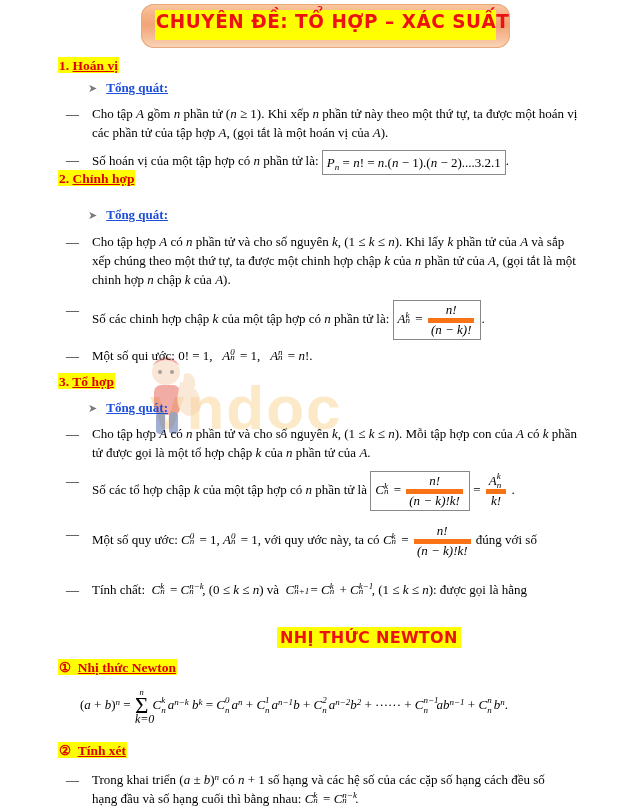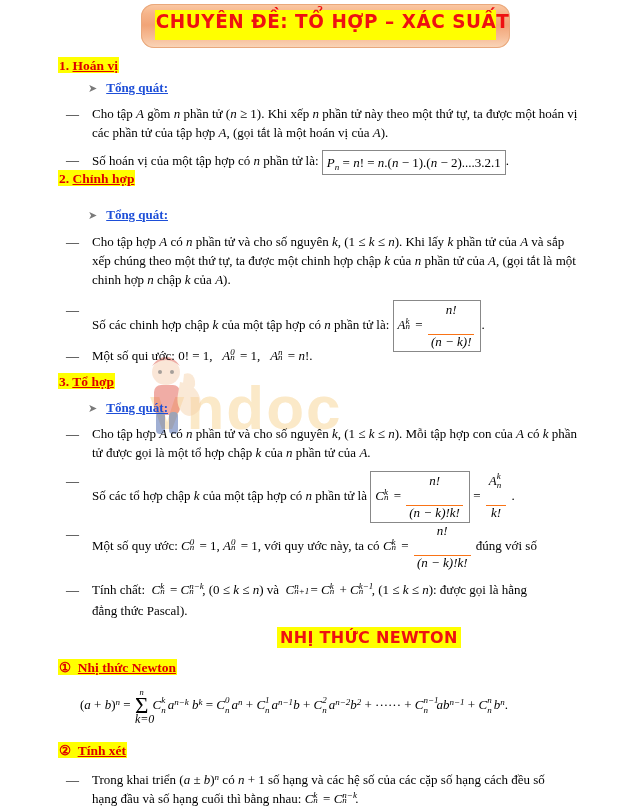--- a/index.html
+++ b/index.html
@@ -157,21 +157,21 @@
   }
   .frac {
     display: inline-block;
     vertical-align: middle;
     text-align: center;
     font-style: italic;
     line-height: 1.12;
     margin: 0 2px;
   }
   .frac .num { display: block; padding: 0 3px 0px 3px; }
-  .frac .den { display: block; border-top: 1px solid #f97316; padding: 0px 3px 0 3px; margin-top: 16px; }
+  .frac .den { display: block; border-top: 5px solid #f97316; padding: 0px 3px 0 3px; }
   sup, sub { font-size: 9px; font-style: italic; line-height: 0; }
   sub { vertical-align: -0.28em; }
   sup { vertical-align: 0.5em; }
   .cmb { position: relative; display: inline-block; font-style: italic; }
   .cmb .ss { position: absolute; left: 100%; font-size: 9px; font-style: italic; }
   .cmb .up { top: -0.30em; }
   .cmb .dn { bottom: -0.22em; }
   .sigma {
     display: inline-block;
     position: relative;
@@ -341,23 +341,20 @@
   <div class="para" style="left:92px; top:580px; width:492px;">
     <span class="dash">—</span>
     <span>Tính chất:</span>&nbsp;
     <span class="cmb">C<span class="ss up">k</span><span class="ss dn">n</span></span>&nbsp;&nbsp; =
     <span class="cmb">C<span class="ss up">n−k</span><span class="ss dn">n</span></span>&nbsp;&nbsp;&nbsp;&nbsp;, (0 ≤ <span class="mi">k</span> ≤ <span class="mi">n</span>)
     <span>và</span>&nbsp;
     <span class="cmb">C<span class="ss up">n</span><span class="ss dn">n+1</span></span>&nbsp;&nbsp;&nbsp;&nbsp; =
     <span class="cmb">C<span class="ss up">k</span><span class="ss dn">n</span></span>&nbsp;&nbsp; +
     <span class="cmb">C<span class="ss up">k−1</span><span class="ss dn">n</span></span>&nbsp;&nbsp;&nbsp;&nbsp;, (1 ≤ <span class="mi">k</span> ≤ <span class="mi">n</span>)<span>: được gọi là hằng</span>
   </div>
-  <div class="para" style="left:92px; top:601px; width:492px;">
-    <span>đẳng thức Pascal).</span>
-  </div>
 
   <div class="mid-title" style="left:277px; top:627px;">NHỊ THỨC NEWTON</div>
 
   <div class="sec-head" style="left:58px; top:659px;">
     <span class="hl"><span class="num">①</span>&nbsp;
     <span class="nm">Nhị thức Newton</span></span>
   </div>
 
   <div class="formula-line" style="left:80px; top:696px;">
     (<span class="mi">a</span> + <span class="mi">b</span>)<sup>n</sup> =

